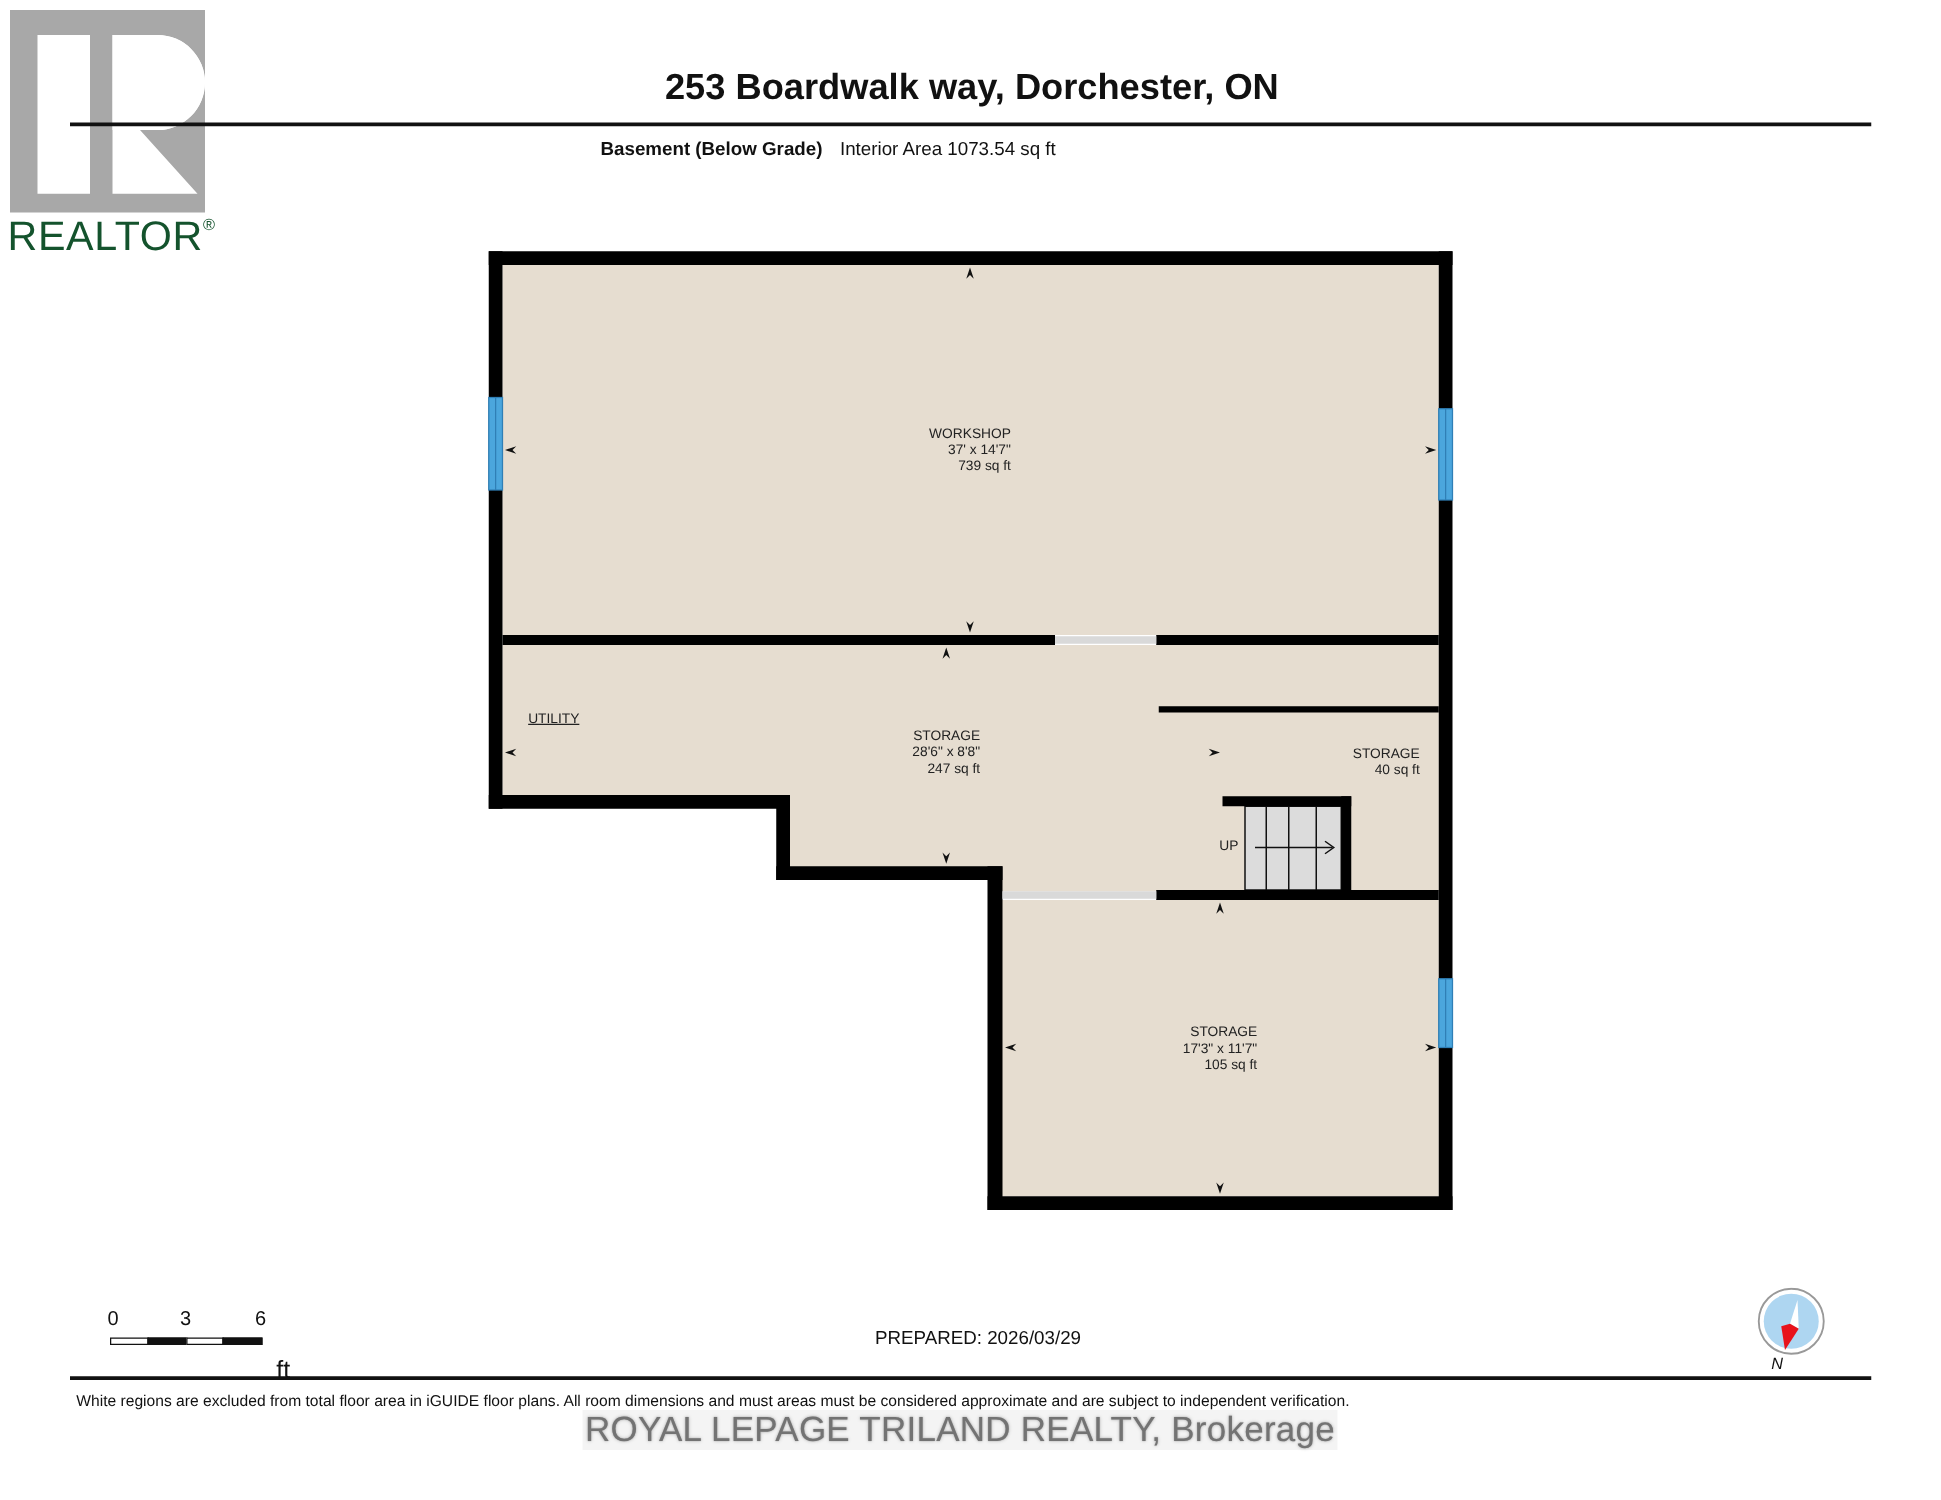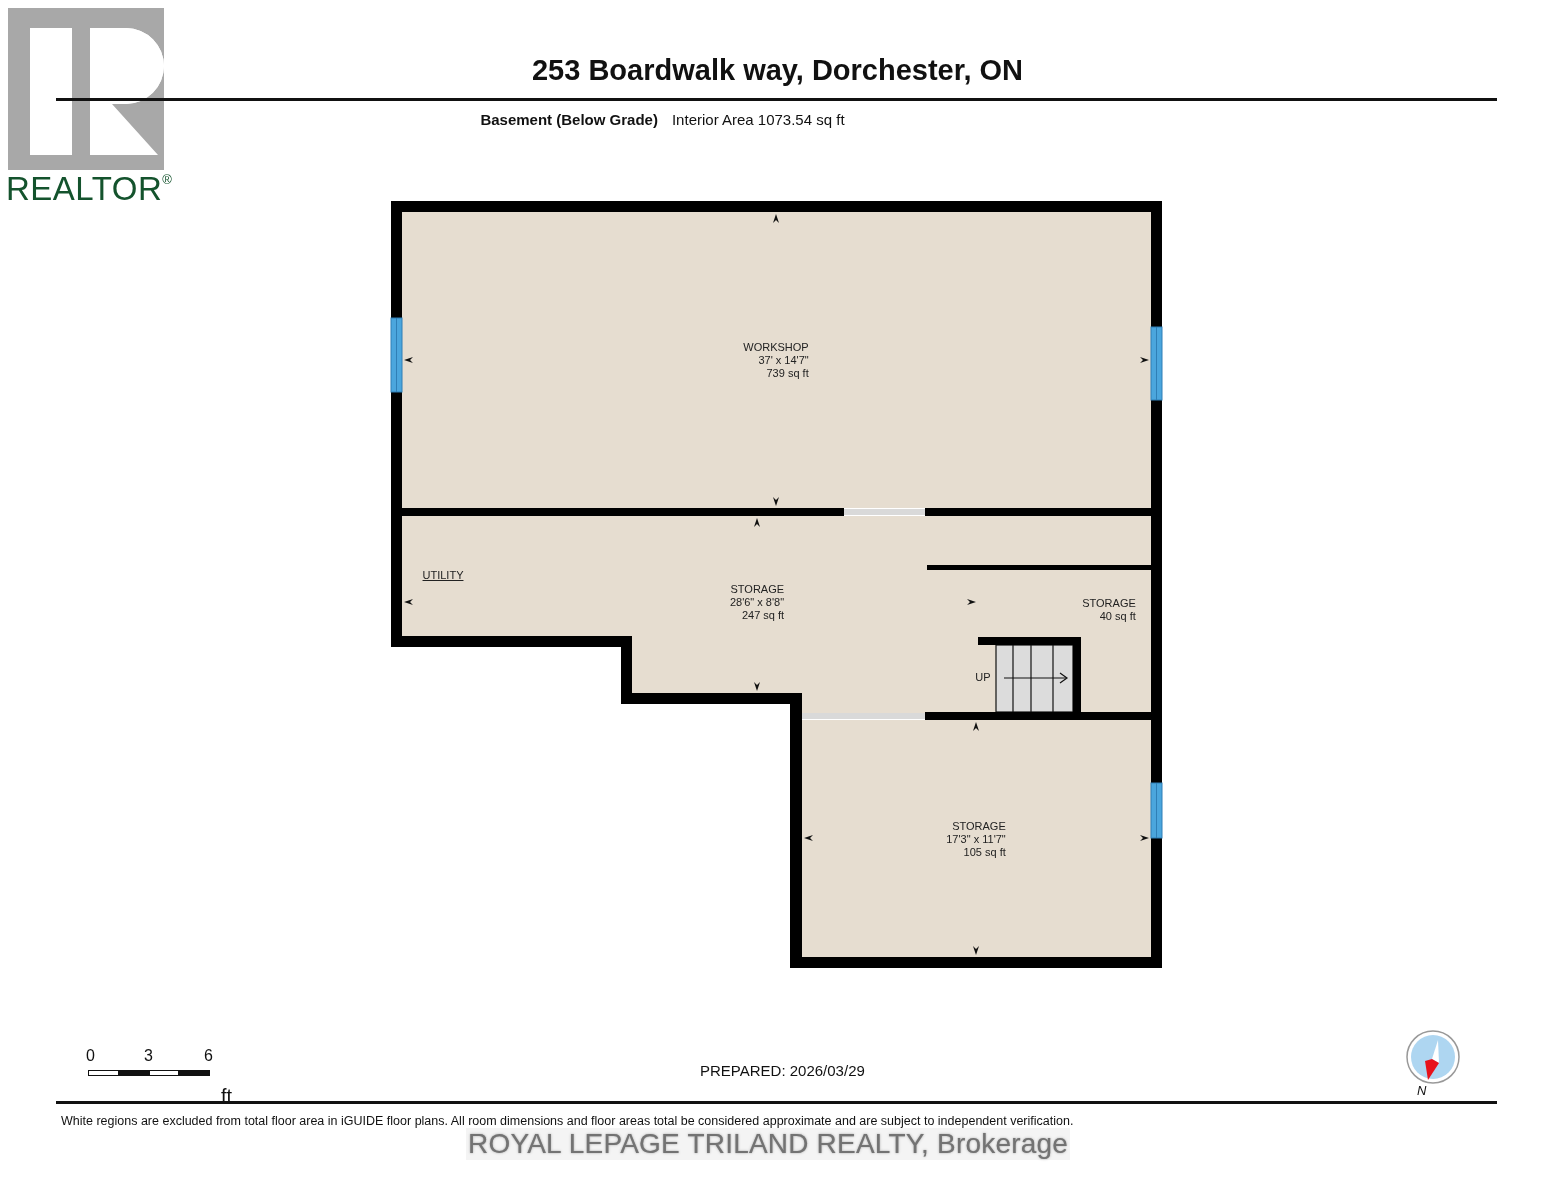--- a/index.html
+++ b/index.html
@@ -167,14 +167,14 @@
   <svg width="56" height="70" viewBox="0 0 56 70">
     <circle cx="28" cy="27" r="26" fill="#ffffff" stroke="#999" stroke-width="1.5"></circle>
     <circle cx="28" cy="27" r="22" fill="#aed6f1"></circle>
     <polygon points="33,10 27,29 34,33" fill="#ffffff"></polygon>
     <polygon points="27,29 34,33 23,50 20,31" fill="#e8121b"></polygon>
   </svg>
   <span style="position:absolute; left:12px; top:53px; font-size:13px; font-style:italic;">N</span>
 </div>
 
 <div class="abs rule-bottom"></div>
-<div class="abs disclaimer">White regions are excluded from total floor area in iGUIDE floor plans. All room dimensions and floor areas total be considered approximate and are subject to independent verification.</div>
+<div class="abs disclaimer">White regions are excluded from total floor area in iGUIDE floor plans. All room dimensions and must areas must be considered approximate and are subject to independent verification.</div>
 <div class="abs brokerage">ROYAL LEPAGE TRILAND REALTY, Brokerage</div>
 
 </body></html>

